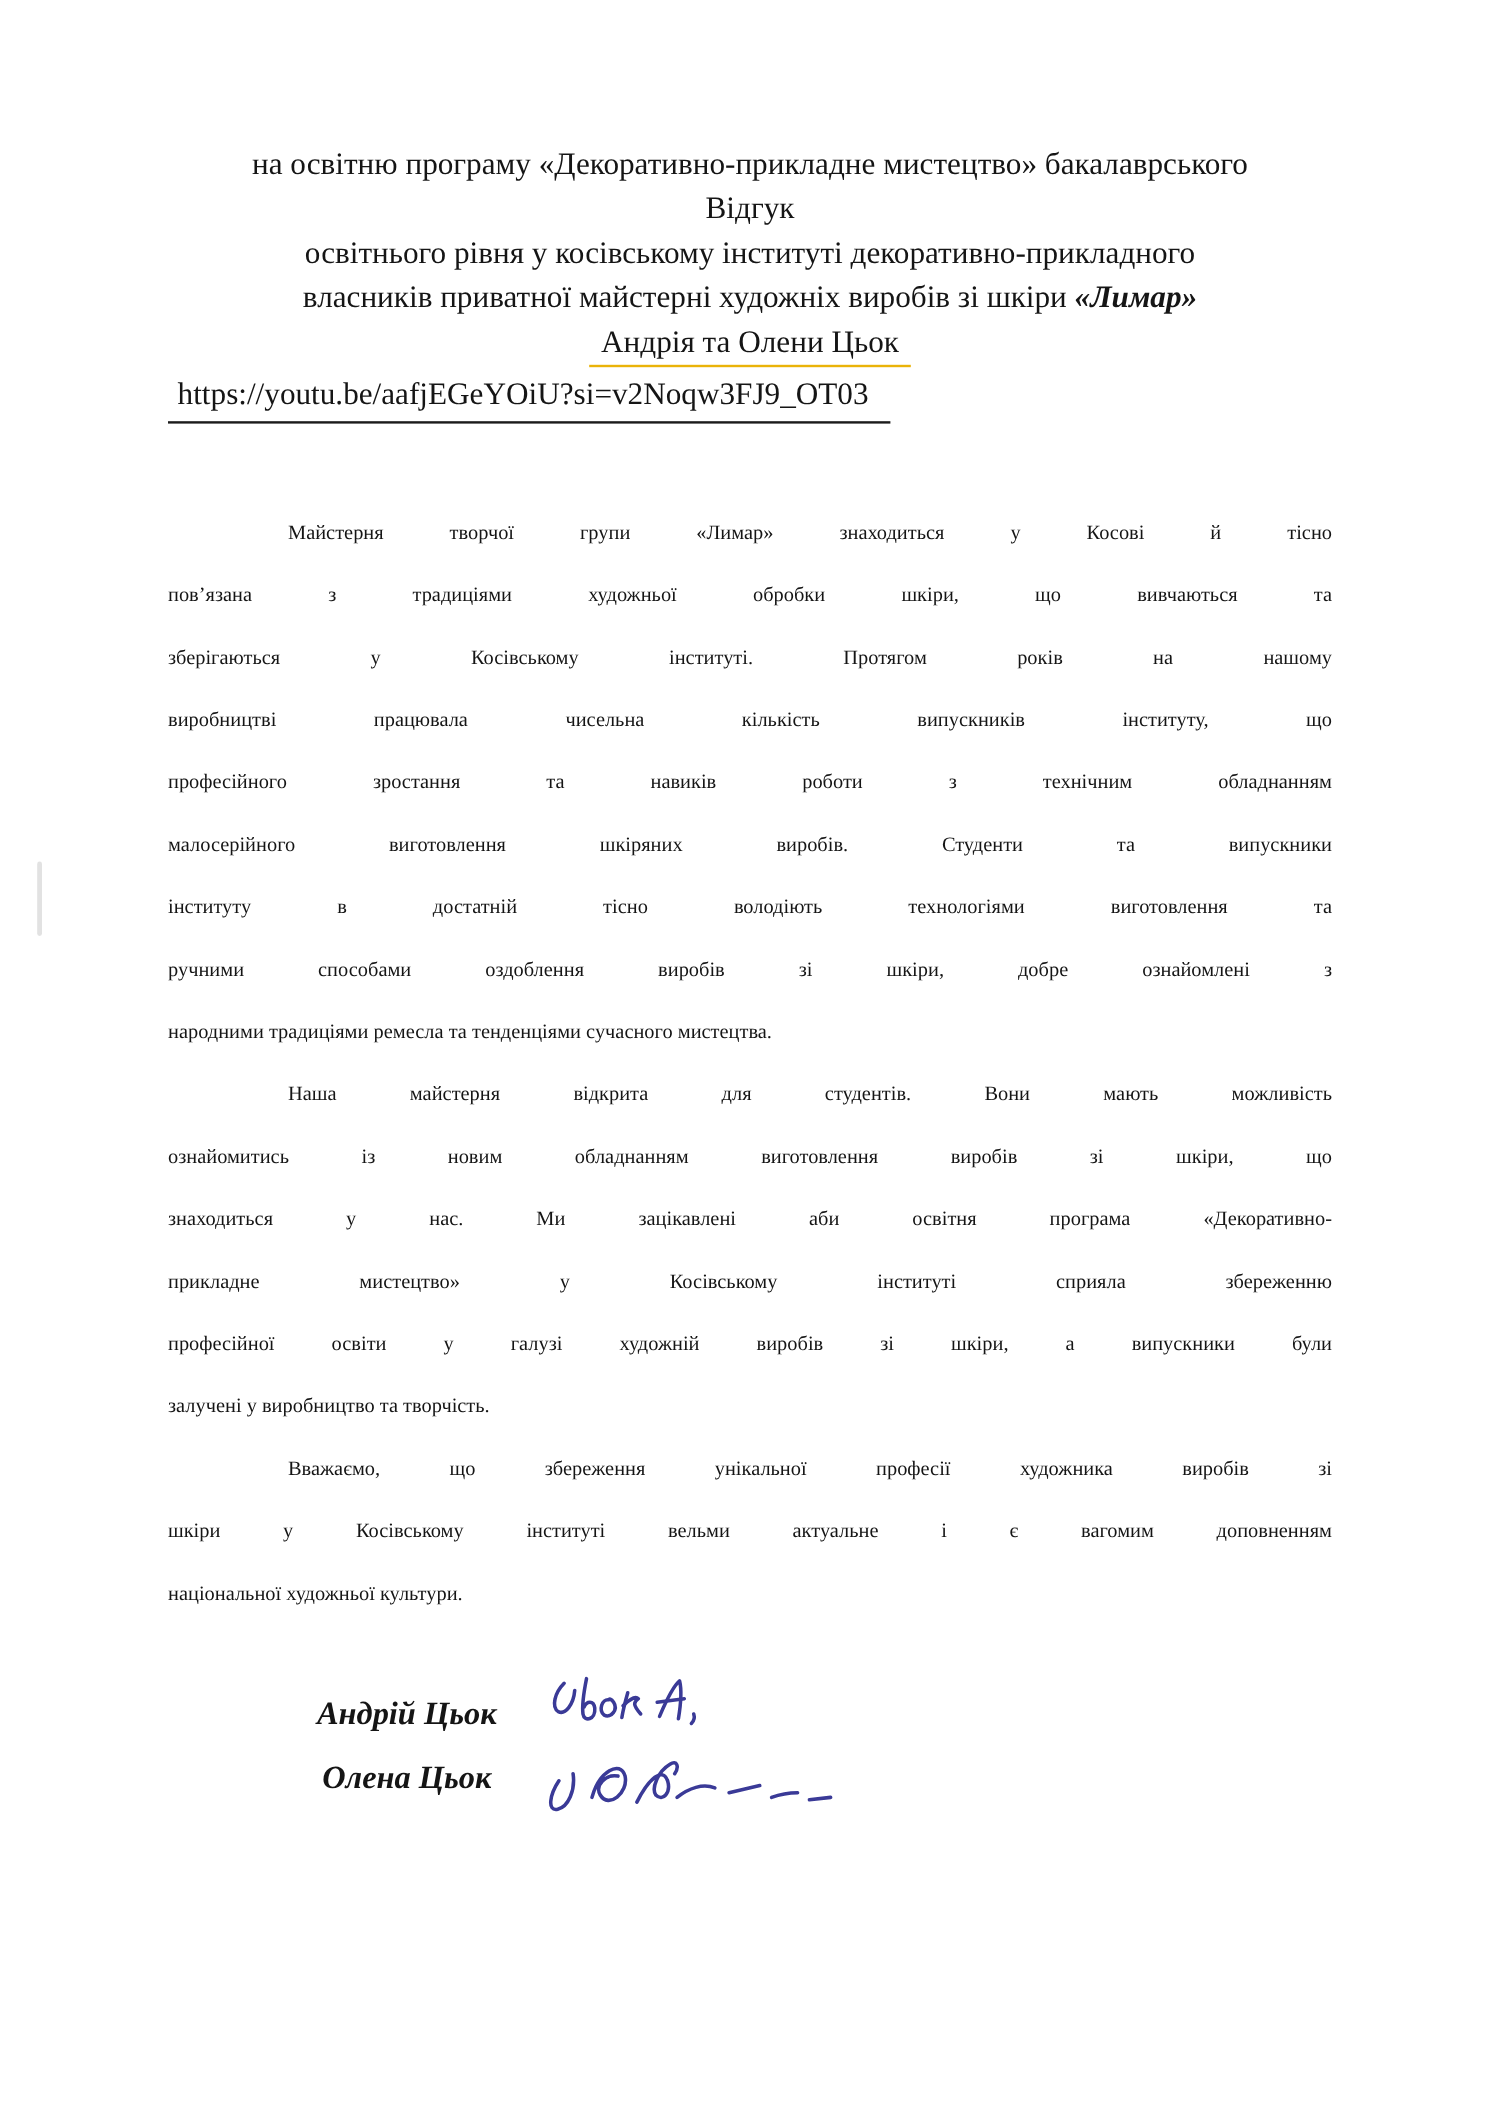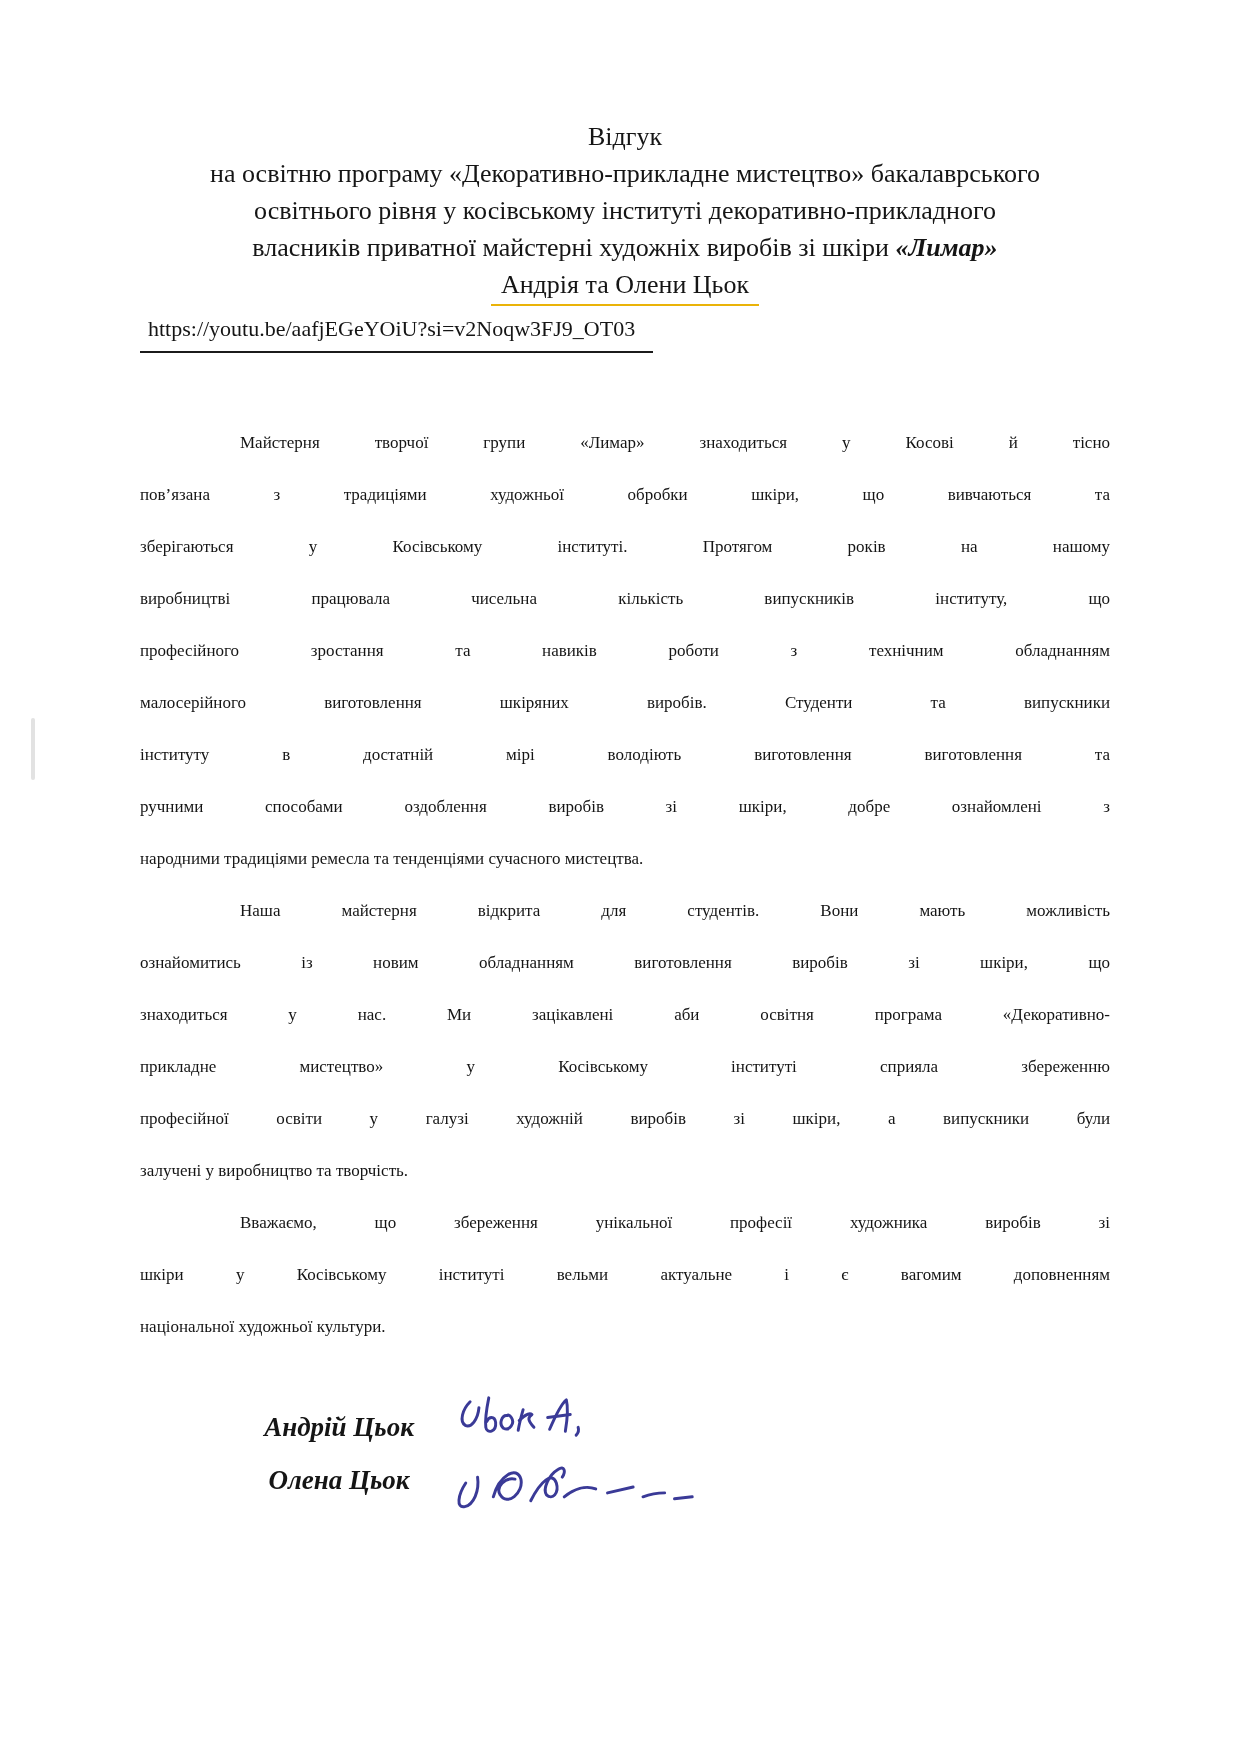--- a/index.html
+++ b/index.html
@@ -9,21 +9,21 @@
   }
   .content { position:absolute; left:140px; top:0; width:970px; }
 
   
   .doc-header { padding-top:118px; }
   .h-line { font-size:26px; line-height:37px; text-align:center; white-space:nowrap; }
   .brand { font-weight:bold; font-style:italic; }
   .names-underline { display:inline-block; border-bottom:2px solid #eab308; padding:0 10px 1px 10px; }
   .url-line { line-height:42px; margin-top:2px; text-align:left; }
   .video-link {
-    font-size:22px; color:#151515; text-decoration:none; display:inline-block;
+    font-size:26px; color:#151515; text-decoration:none; display:inline-block;
     border-bottom:2px solid #1b1b1b; padding:0 18px 1px 8px; white-space:nowrap;
   }
 
   
   .body-text { margin-top:64px; }
   .line {
     font-size:17px; line-height:52px; height:52px;
     text-align:justify; text-align-last:justify; overflow:hidden;
   }
   .line.first { text-indent:100px; }
@@ -46,37 +46,37 @@
 </head>
 <body>
 
 <div class="page">
 
   <div class="scan-artifact"></div>
 
   <div class="content">
 
     <header class="doc-header">
+      <div class="h-line">на освітню програму «Декоративно-прикладне мистецтво» бакалаврського</div>
       <div class="h-line">Відгук</div>
-      <div class="h-line">на освітню програму «Декоративно-прикладне мистецтво» бакалаврського</div>
       <div class="h-line">освітнього рівня у косівському інституті декоративно-прикладного</div>
       <div class="h-line"><span>власників приватної майстерні художніх виробів зі шкіри </span><span class="brand">«Лимар»</span></div>
       <div class="h-line"><span class="names-underline">Андрія та Олени Цьок</span></div>
       <div class="url-line"><a class="video-link" href="#">https://youtu.be/aafjEGeYOiU?si=v2Noqw3FJ9_OT03</a></div>
     </header>
 
     <main class="body-text">
       <div class="paragraph">
           <div class="line first">Майстерня творчої групи «Лимар» знаходиться у Косові й тісно</div>
           <div class="line">пов’язана з традиціями художньої обробки шкіри, що вивчаються та</div>
           <div class="line">зберігаються у Косівському інституті. Протягом років на нашому</div>
           <div class="line">виробництві працювала чисельна кількість випускників інституту, що</div>
           <div class="line">професійного зростання та навиків роботи з технічним обладнанням</div>
           <div class="line">малосерійного виготовлення шкіряних виробів. Студенти та випускники</div>
-          <div class="line">інституту в достатній мірі володіють виготовлення виготовлення та</div>
+          <div class="line">інституту в достатній тісно володіють технологіями виготовлення та</div>
           <div class="line">ручними способами оздоблення виробів зі шкіри, добре ознайомлені з</div>
           <div class="line last">народними традиціями ремесла та тенденціями сучасного мистецтва.</div>
         </div>
       <div class="paragraph">
           <div class="line first">Наша майстерня відкрита для студентів. Вони мають можливість</div>
           <div class="line">ознайомитись із новим обладнанням виготовлення виробів зі шкіри, що</div>
           <div class="line">знаходиться у нас. Ми зацікавлені аби освітня програма «Декоративно-</div>
           <div class="line">прикладне мистецтво» у Косівському інституті сприяла збереженню</div>
           <div class="line">професійної освіти у галузі художній виробів зі шкіри, а випускники були</div>
           <div class="line last">залучені у виробництво та творчість.</div>

